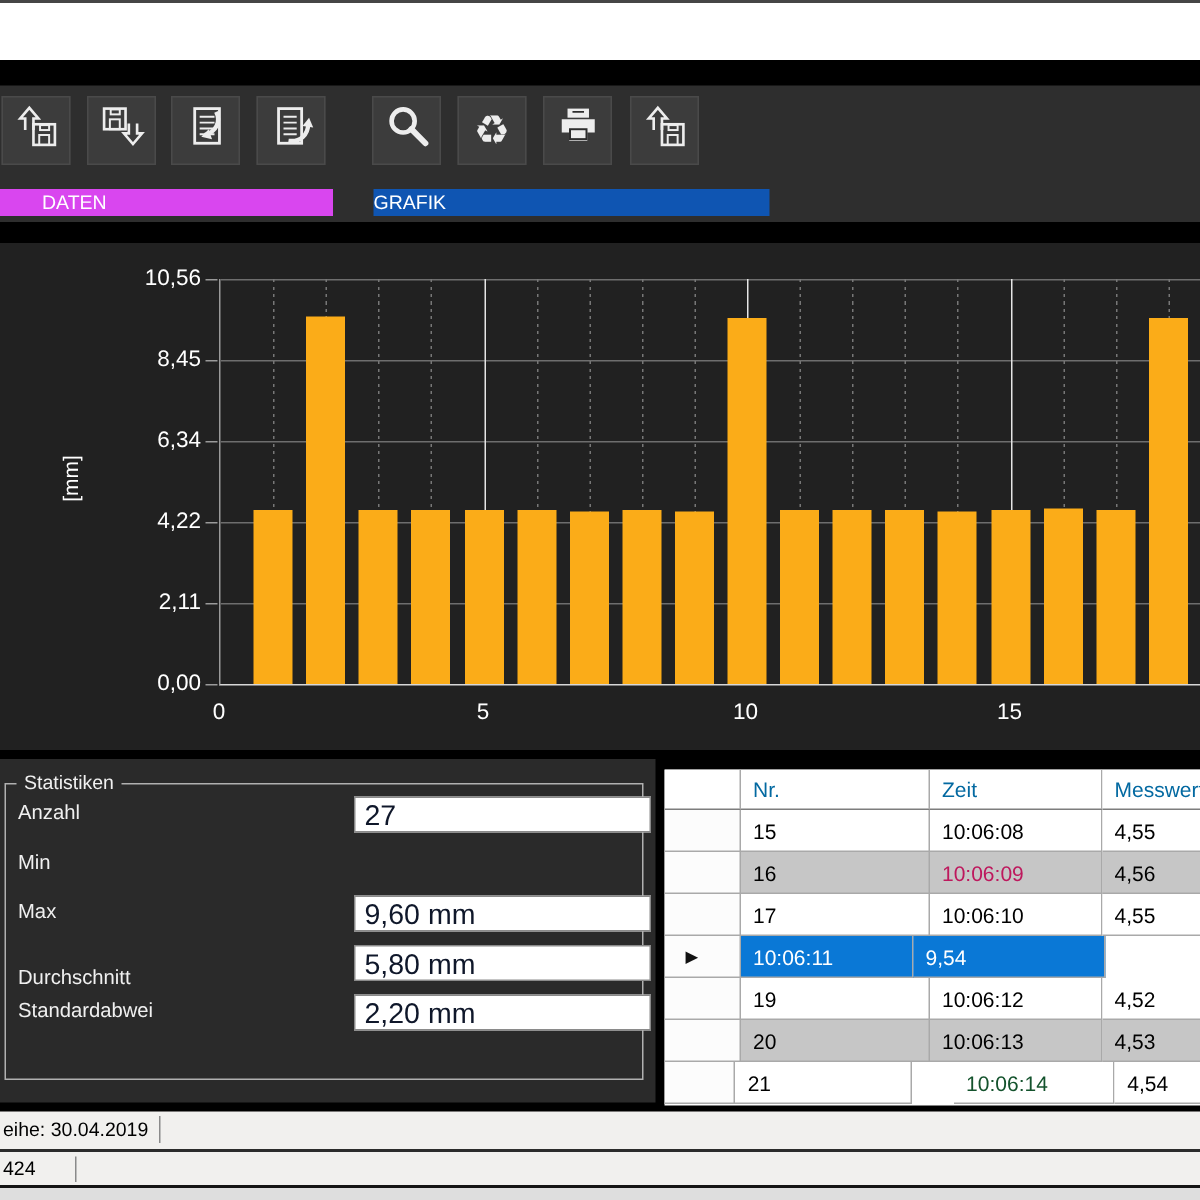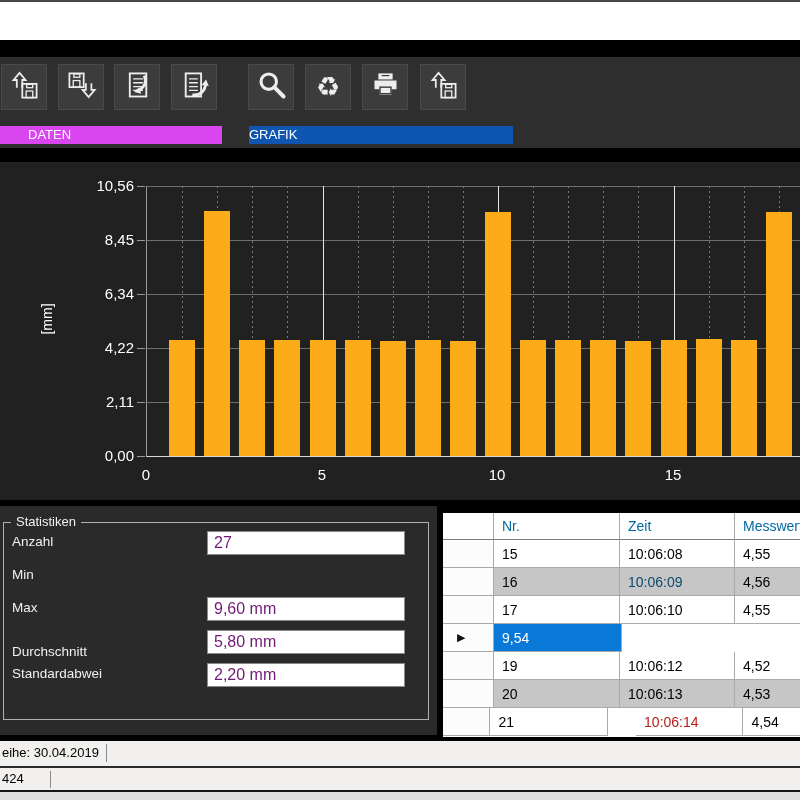--- a/index.html
+++ b/index.html
@@ -34,22 +34,22 @@
   #ylabel{position:absolute;left:2px;top:149px;width:90px;text-align:center;
           color:#fff;font-size:14px;transform:rotate(-90deg);}
   
   #bottom{left:0;top:500px;width:800px;height:237px;background:#000;}
   #stats-panel{position:absolute;left:0;top:6px;width:437px;height:229px;background:#2a2a2a;}
   #groupbox{position:absolute;left:3px;top:16px;width:426px;height:198px;
             border:1px solid #b0b0b0;box-sizing:border-box;}
   #group-title{position:absolute;top:8px;left:11px;background:#2a2a2a;
                padding:0 5px;color:#f0f0f0;font-size:13px;}
   .stat-label{position:absolute;left:12px;color:#f0f0f0;font-size:13.5px;}
-  .stat-value{position:absolute;left:207px;width:190px;height:20px;background:#fff;
-              color:#701a75;font-size:16px;border:1px solid #8a8a8a;
+  .stat-value{position:absolute;left:236px;width:190px;height:20px;background:#fff;
+              color:#0f172a;font-size:19px;border:1px solid #8a8a8a;
               padding:2px 0 0 6px;box-sizing:content-box;}
   
   #grid-wrap{position:absolute;left:443px;top:13px;width:357px;height:224px;
              background:#fff;overflow:hidden;}
   .trow{display:flex;width:420px;}
   .cell{box-sizing:border-box;border-right:1px solid #a9a9a9;border-bottom:1px solid #a9a9a9;
         padding-left:8px;font-size:14px;color:#0369a1;display:flex;align-items:center;}
   .thead .cell{border-bottom:1px solid #7d7d7d;background:#fff;}
   .selcell{padding-left:0;justify-content:flex-start;background:#fcfcfc;color:#111;}
   .selcell .arrow{margin-left:14px;font-size:11px;}
@@ -219,51 +219,52 @@
       </div>
       <div class="trow">
         <div class="cell selcell" style="width: 51px; height: 28px;"></div>
         <div class="cell" style="width: 126px; height: 28px; background: rgb(255, 255, 255); color: rgb(0, 0, 0);">15</div>
         <div class="cell" style="width: 115px; height: 28px; background: rgb(255, 255, 255); color: rgb(0, 0, 0);">10:06:08</div>
         <div class="cell" style="width: 128px; height: 28px; background: rgb(255, 255, 255); color: rgb(0, 0, 0);">4,55</div>
       </div>
       <div class="trow">
         <div class="cell selcell" style="width: 51px; height: 28px;"></div>
         <div class="cell" style="width: 126px; height: 28px; background: rgb(198, 198, 198); color: rgb(0, 0, 0);">16</div>
-        <div class="cell" style="width: 115px; height: 28px; background: rgb(198, 198, 198); color: #0c4a6e;">10:06:09</div>
+        <div class="cell" style="width: 115px; height: 28px; background: rgb(198, 198, 198); color: #be185d;">10:06:09</div>
         <div class="cell" style="width: 128px; height: 28px; background: rgb(198, 198, 198); color: rgb(0, 0, 0);">4,56</div>
       </div>
       <div class="trow">
         <div class="cell selcell" style="width: 51px; height: 28px;"></div>
         <div class="cell" style="width: 126px; height: 28px; background: rgb(255, 255, 255); color: rgb(0, 0, 0); text-align: center;">17</div>
         <div class="cell" style="width: 115px; height: 28px; background: rgb(255, 255, 255); color: rgb(0, 0, 0);">10:06:10</div>
         <div class="cell" style="width: 128px; height: 28px; background: rgb(255, 255, 255); color: rgb(0, 0, 0);">4,55</div>
       </div>
       <div class="trow">
         <div class="cell selcell" style="width: 51px; height: 28px;">
           <span class="arrow">▶</span>
         </div>
+        <div class="cell" style="width: 115px; height: 28px; background: rgb(10, 120, 214); color: rgb(255, 255, 255);">10:06:11</div>
         <div class="cell" style="width: 128px; height: 28px; background: rgb(10, 120, 214); color: rgb(255, 255, 255);">9,54</div>
       </div>
       <div class="trow">
         <div class="cell selcell" style="width: 51px; height: 28px;"></div>
         <div class="cell" style="width: 126px; height: 28px; background: rgb(255, 255, 255); color: rgb(0, 0, 0);">19</div>
         <div class="cell" style="width: 115px; height: 28px; background: rgb(255, 255, 255); color: rgb(0, 0, 0);">10:06:12</div>
         <div class="cell" style="width: 128px; height: 28px; background: rgb(255, 255, 255); color: rgb(0, 0, 0);">4,52</div>
       </div>
       <div class="trow">
         <div class="cell selcell" style="width: 51px; height: 28px;"></div>
         <div class="cell" style="width: 126px; height: 28px; background: rgb(198, 198, 198); color: rgb(0, 0, 0);">20</div>
         <div class="cell" style="width: 115px; height: 28px; background: rgb(198, 198, 198); color: rgb(0, 0, 0);">10:06:13</div>
         <div class="cell" style="width: 128px; height: 28px; background: rgb(198, 198, 198); color: rgb(0, 0, 0);">4,53</div>
       </div>
       <div class="trow">
         <div class="cell selcell" style="width: 51px; height: 28px;"></div>
         <div class="cell" style="width: 126px; height: 28px; background: rgb(255, 255, 255); color: rgb(0, 0, 0);">21</div>
-        <div class="cell" style="width: 115px; height: 28px; background: rgb(255, 255, 255); color: #b91c1c; margin-left: 28px;">10:06:14</div>
+        <div class="cell" style="width: 115px; height: 28px; background: rgb(255, 255, 255); color: #14532d; margin-left: 28px;">10:06:14</div>
         <div class="cell" style="width: 128px; height: 28px; background: rgb(255, 255, 255); color: rgb(0, 0, 0);">4,54</div>
       </div>
     </div>
 </div>
 
 <div class="abs" id="status1">
   <span class="status-text">eihe: 30.04.2019</span>
   <span class="status-sep" style="left:106px;"></span>
 </div>
 <div class="abs" id="sep-line"></div>

